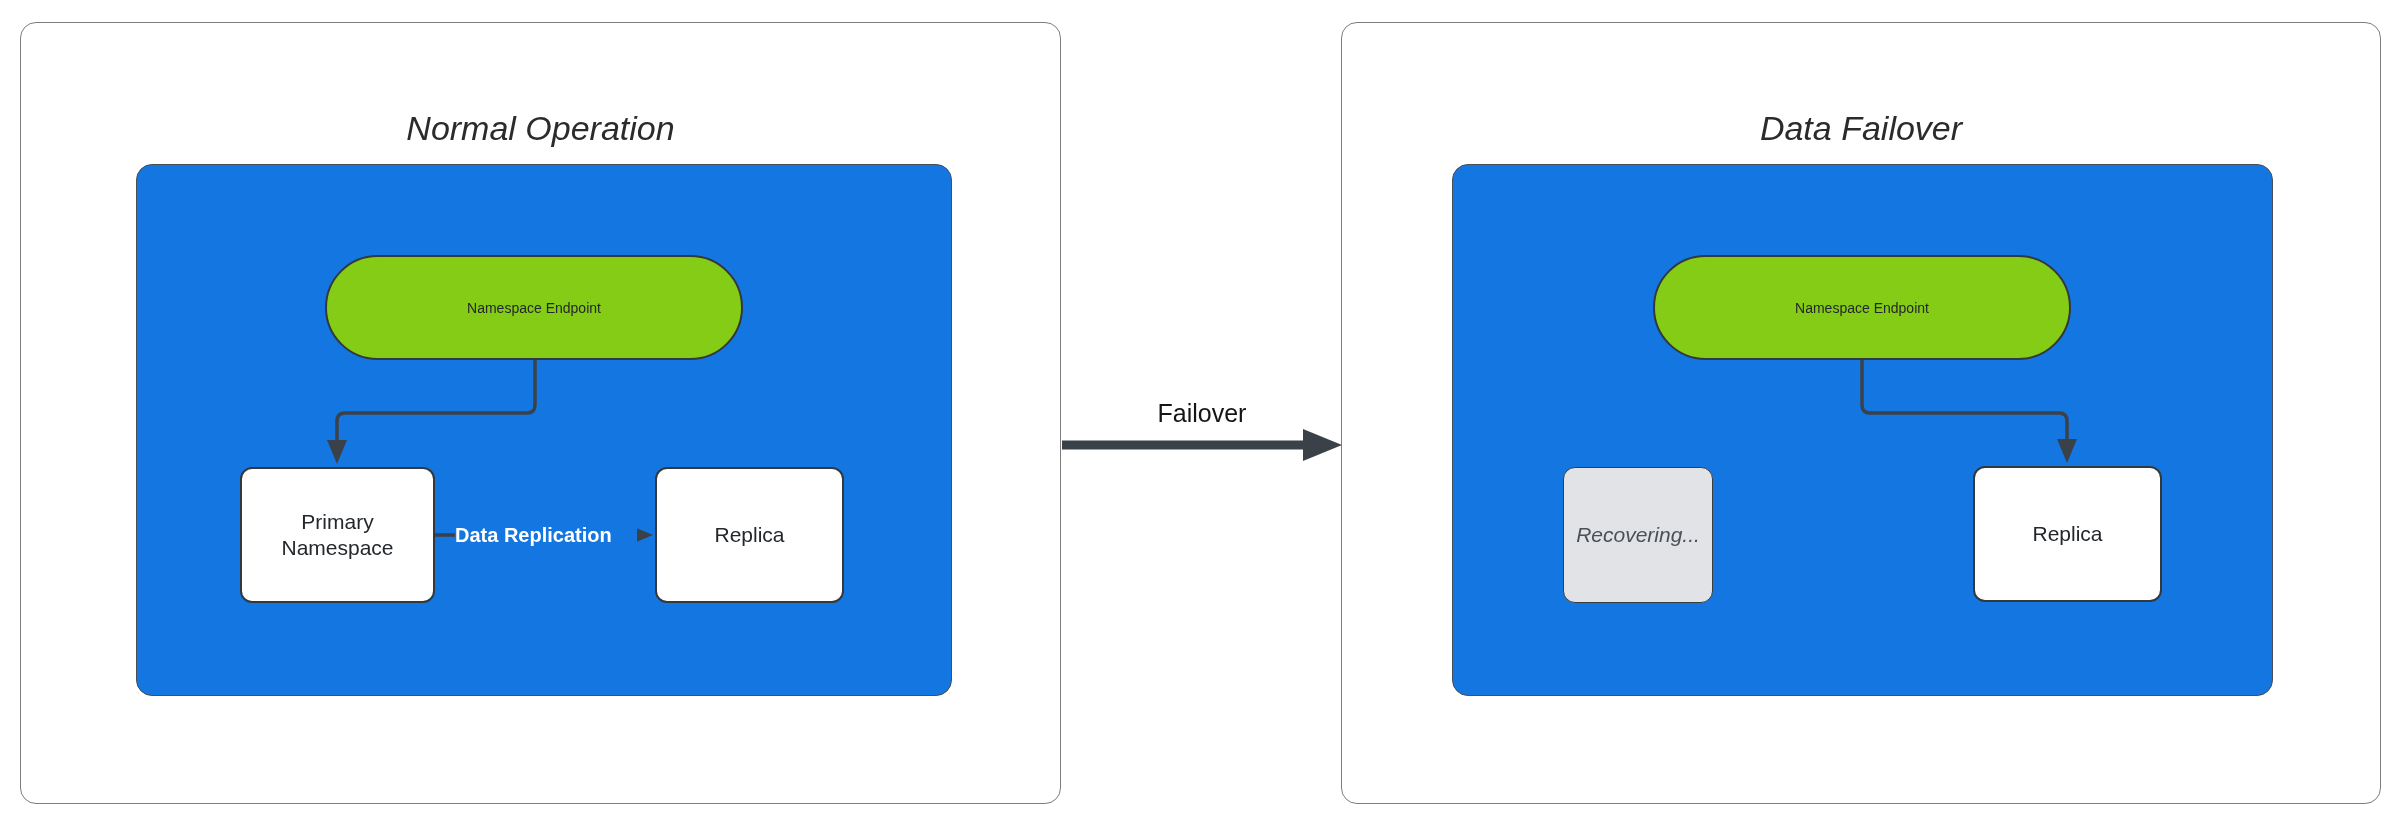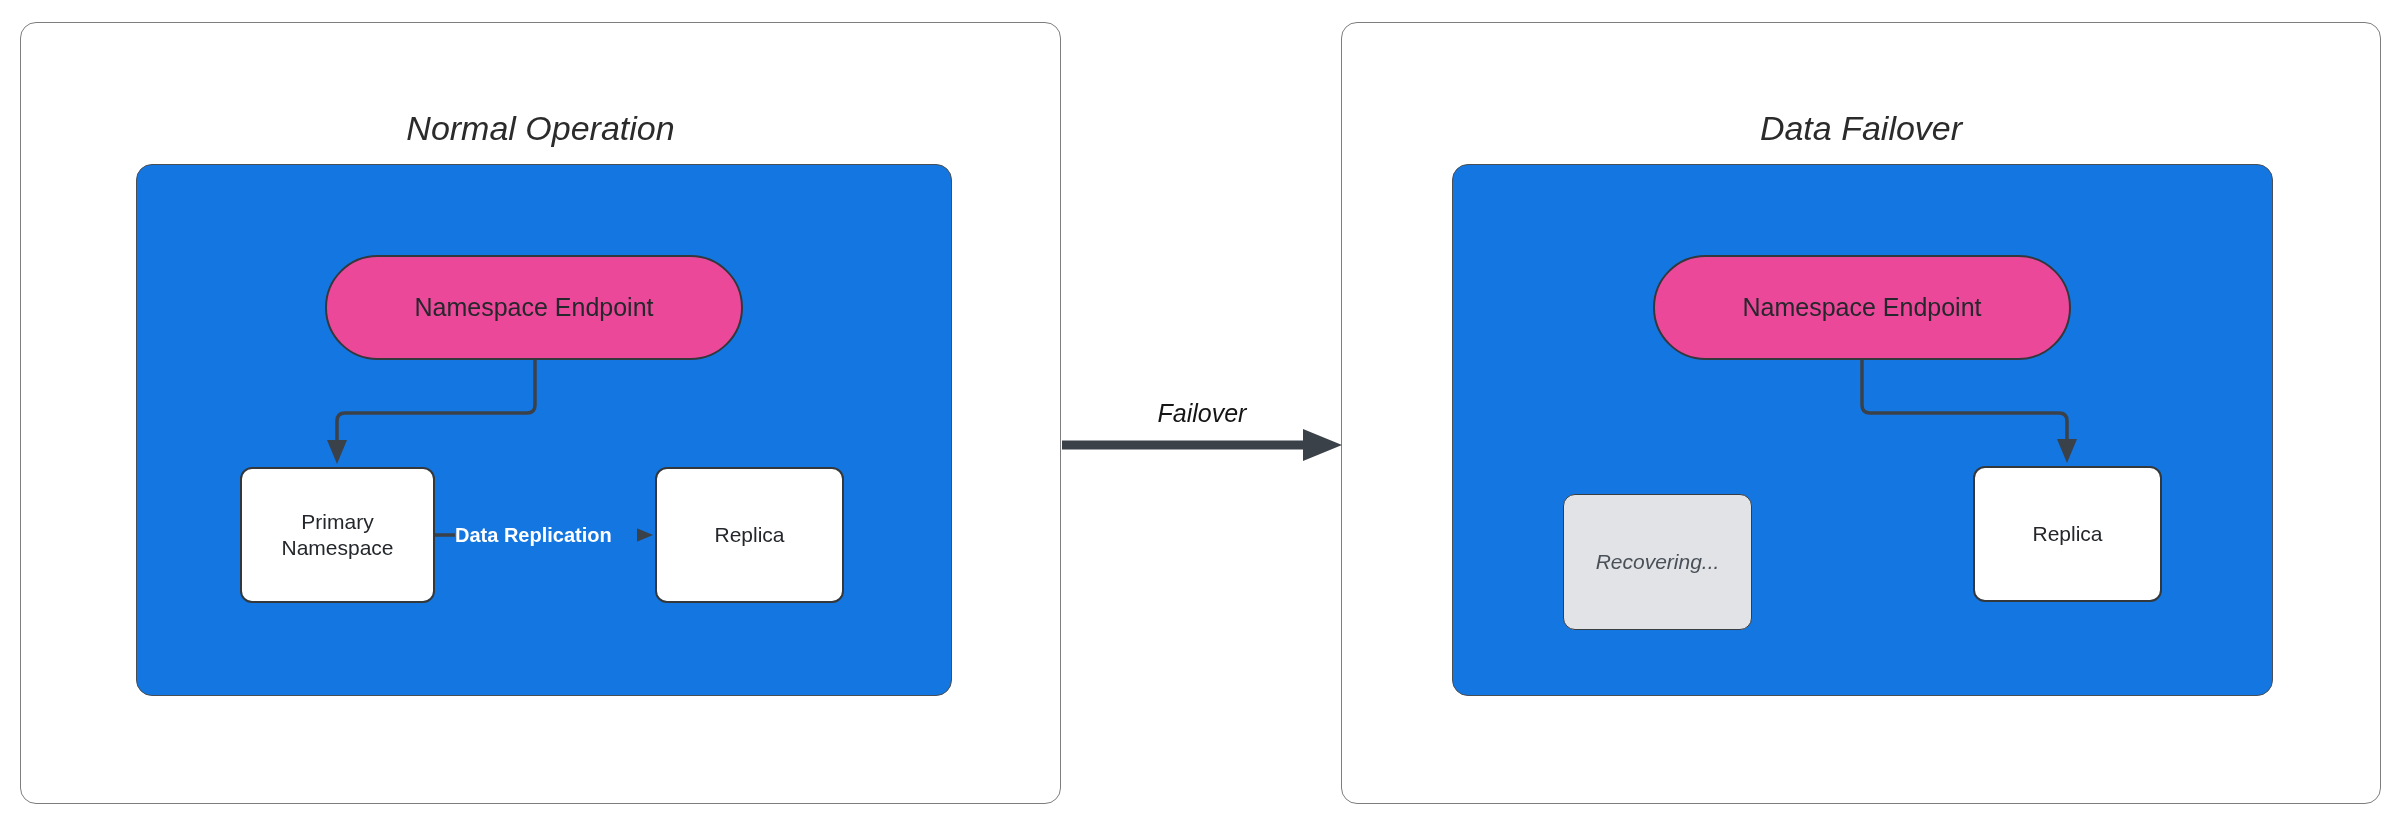--- a/index.html
+++ b/index.html
@@ -42,25 +42,25 @@
     position: absolute;
     background: var(--accent-blue);
     border: 1.5px solid #4A4F55;
     border-radius: 16px;
   }
   #blue-left  { left: 136px;  top: 164px; width: 816px; height: 532px; }
   #blue-right { left: 1452px; top: 164px; width: 821px; height: 532px; }
 
   .stadium {
     position: absolute;
-    background: #ec4899;
+    background: #84cc16;
     border: 2px solid var(--node-border);
     border-radius: 53px;
     display: flex; align-items: center; justify-content: center;
-    font-size: 25px;
+    font-size: 14px;
     color: var(--node-text);
     text-align: center;
   }
   #stadium-left  { left: 325px;  top: 255px; width: 418px; height: 105px; }
   #stadium-right { left: 1653px; top: 255px; width: 418px; height: 105px; }
 
   .node-box {
     position: absolute;
     background: #ffffff;
     border: 2px solid var(--node-border);
@@ -71,30 +71,29 @@
     color: var(--node-text);
     text-align: center;
     padding: 6px 12px;
   }
   #node-primary   { left: 240px;  top: 467px; width: 195px; height: 136px; }
   #node-replica-l { left: 655px;  top: 467px; width: 189px; height: 136px; }
   #node-replica-r { left: 1973px; top: 466px; width: 189px; height: 136px; }
 
   #node-recovering {
     position: absolute;
-    left: 1563px; top: 467px; width: 189px; height: 136px;
+    left: 1563px; top: 467px; width: 150px; height: 136px;
     background: var(--recovering-fill);
     border: 1.5px solid var(--recovering-border);
     border-radius: 12px;
     display: flex; align-items: center; justify-content: center;
     font-size: 21px;
     font-style: italic;
     color: var(--recovering-text);
     text-align: center;
-    margin-top: 27px;
   }
 
   #svg-overlay {
     position: absolute; left: 0; top: 0; width: 2407px; height: 828px;
     pointer-events: none;
   }
   .connector-line {
     fill: none;
     stroke: var(--connector);
     stroke-width: 3.5px;
@@ -117,21 +116,20 @@
     background: var(--accent-blue);
     line-height: 28px;
   }
   #label-failover {
     position: absolute;
     left: 1102px; top: 398px; width: 200px;
     text-align: center;
     font-size: 25px;
     color: #151515;
     line-height: 30px;
-    font-style: italic;
   }
 </style>
 </head>
 <body>
 
 <div id="canvas">
 
   <div id="panel-left" class="panel">
     <div class="panel-title">Normal Operation</div>
   </div>

